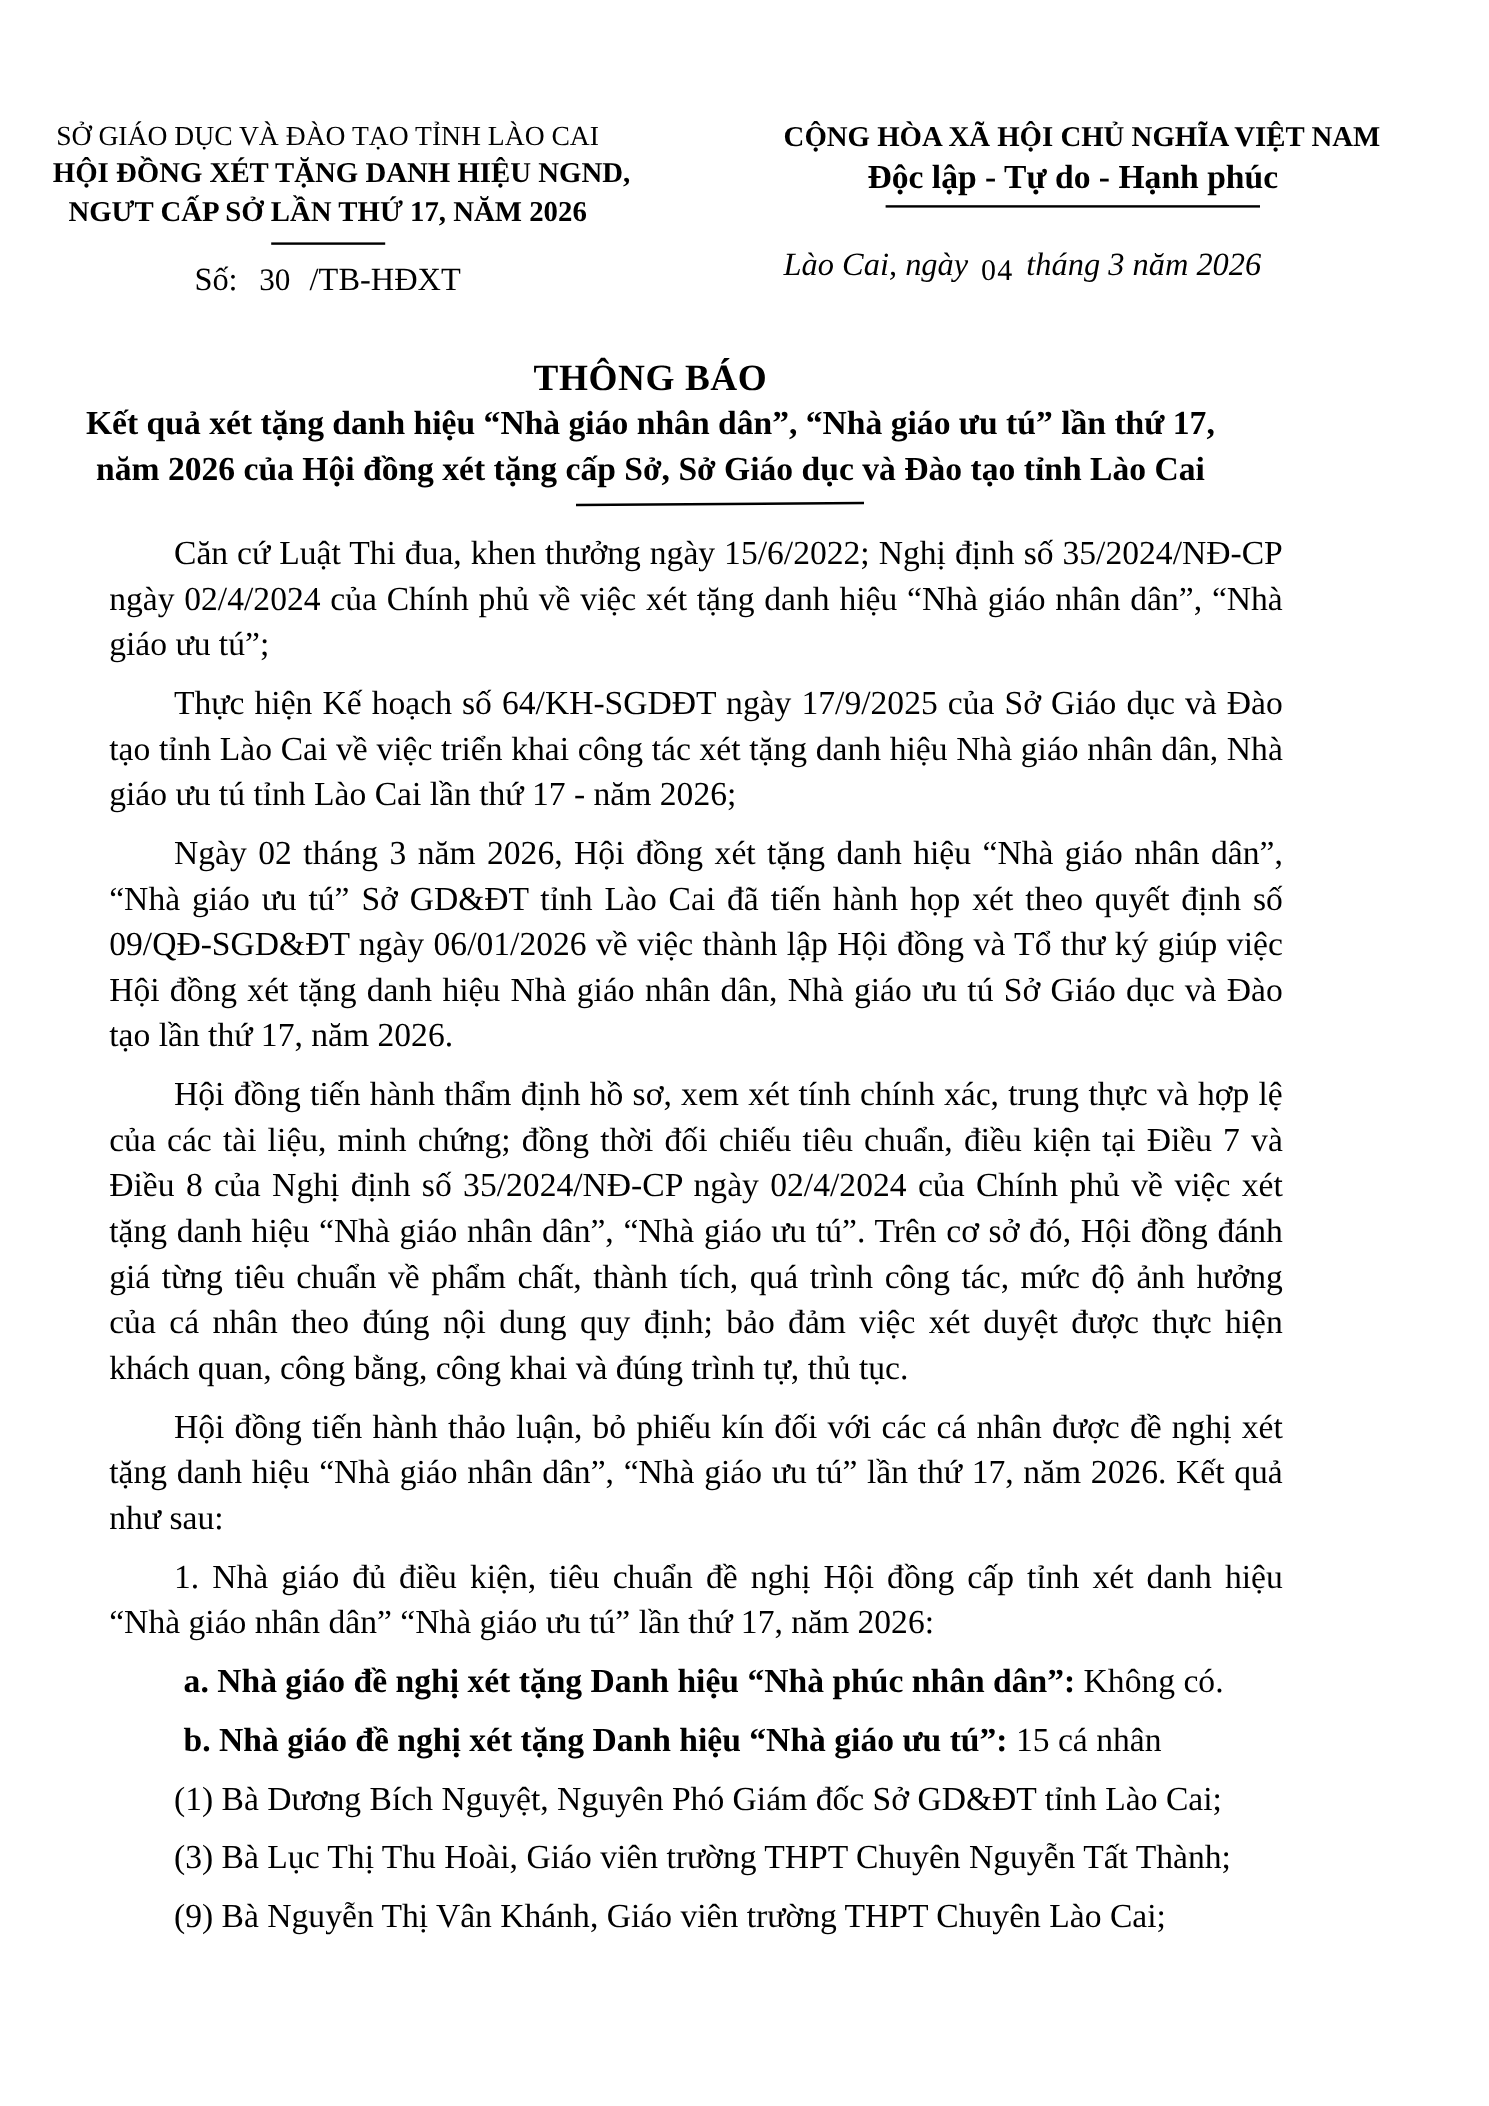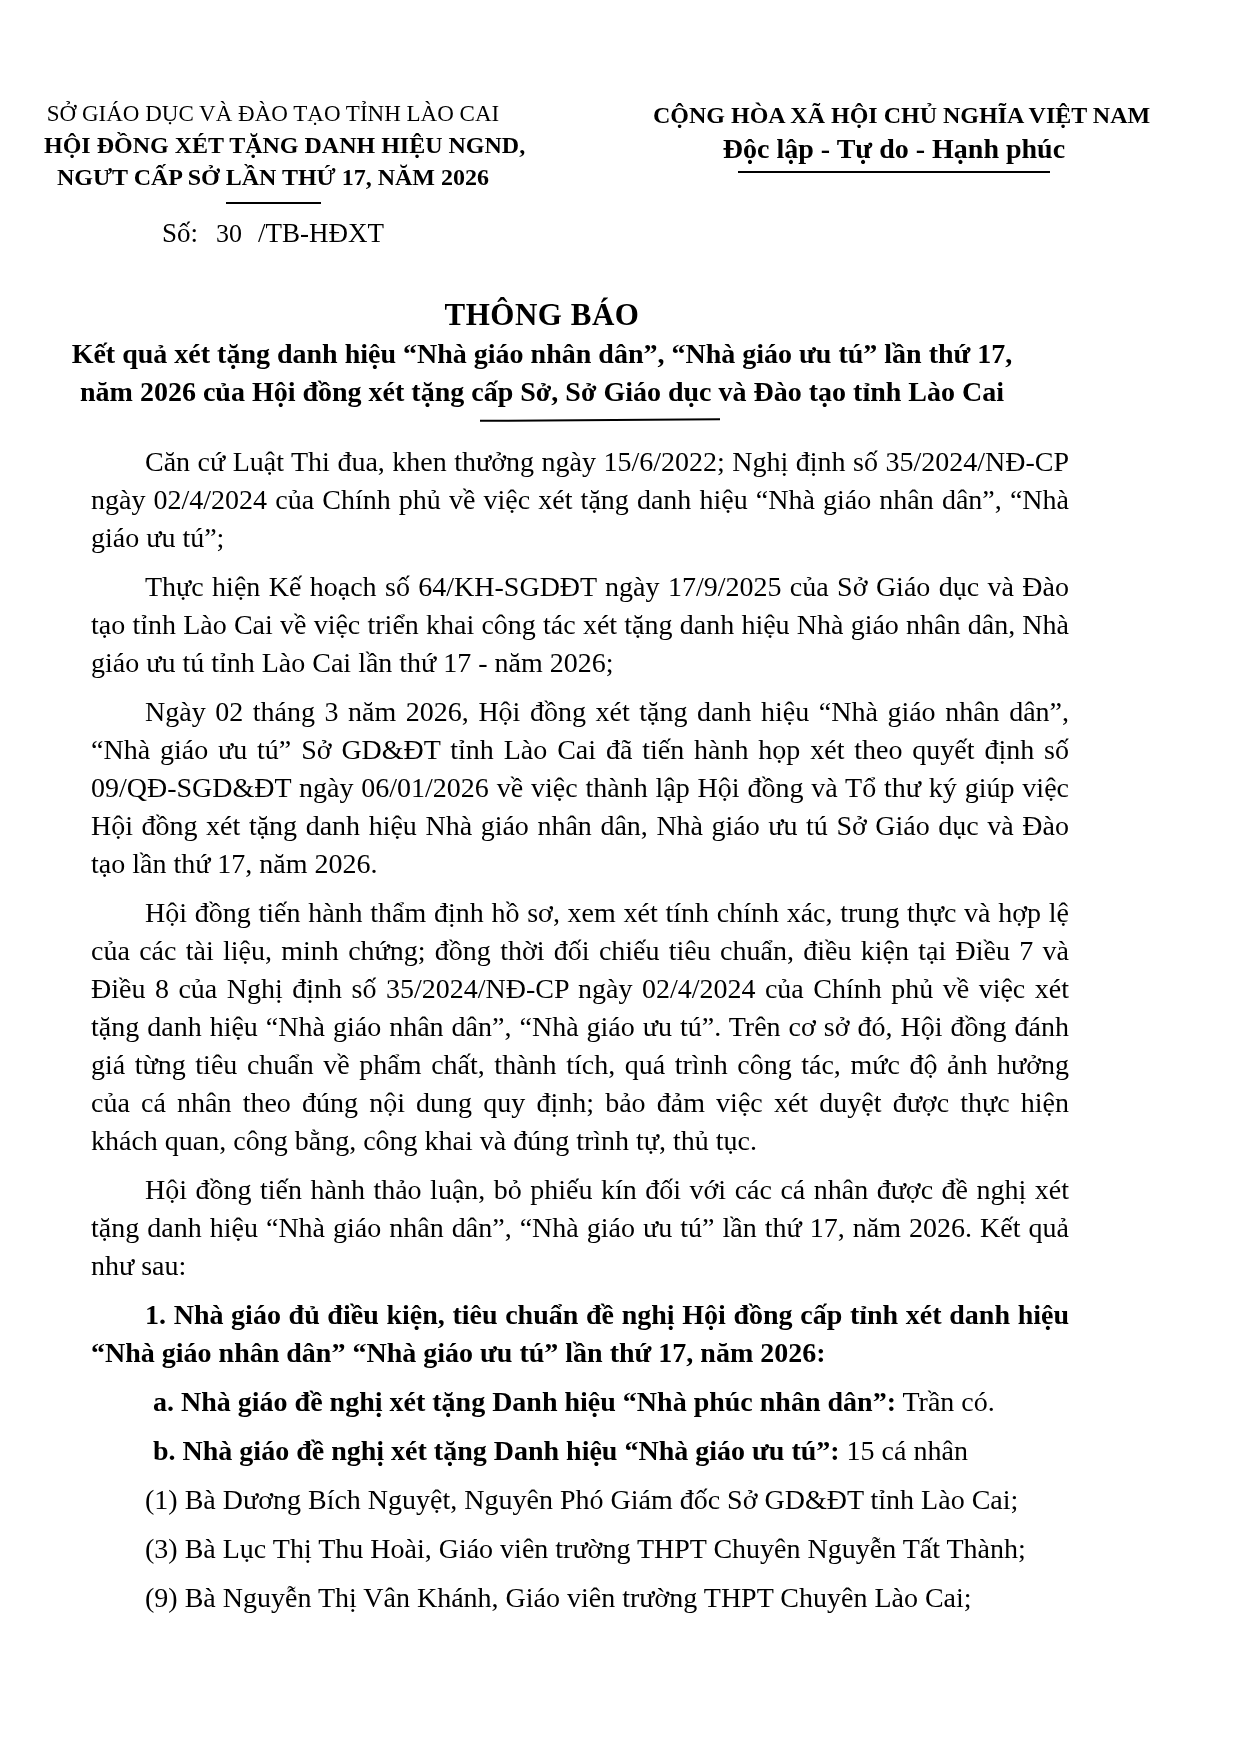--- a/index.html
+++ b/index.html
@@ -35,61 +35,62 @@
   .rule-title { width: 240px; border-top: 2px solid #000; margin: 8px auto 0; transform: translateX(58px) rotate(-0.4deg); }
   
   .body-text { margin-top: 22px; margin-left: 47px; width: 978px; }
   .para {
     font-size: 28px;
     line-height: 38px;
     text-align: justify;
     text-indent: 54px;
     margin: 0 0 11px 0;
   }
-  .para.bold { font-weight: bold; }
+  .para.bold { font-weight: normal; }
   .lead-bold { font-weight: bold; }
   .sub-item { text-indent: 62px; }
 </style>
 </head>
 <body>
 
 <div class="page">
 
   <div class="header">
     <div class="header-left">
       <div class="org-line">SỞ GIÁO DỤC VÀ ĐÀO TẠO TỈNH LÀO CAI</div>
       <div class="org-bold">HỘI ĐỒNG XÉT TẶNG DANH HIỆU NGND,</div>
       <div class="org-bold">NGƯT CẤP SỞ LẦN THỨ 17, NĂM 2026</div>
       <div class="rule-left"></div>
       <div class="so-line"><span>Số:</span><span class="so-number">30</span><span>/TB-HĐXT</span></div>
     </div>
     <div class="header-right">
       <div class="motto-line1">CỘNG HÒA XÃ HỘI CHỦ NGHĨA VIỆT NAM</div>
       <div class="motto-line2">Độc lập - Tự do - Hạnh phúc</div>
       <div class="rule-right"></div>
+      <div class="date-line"><span>Lào Cai, ngày</span> <span class="date-day">04</span> <span>tháng 3 năm 2026</span></div>
     </div>
   </div>
 
   <div class="title-block">
     <div class="doc-title">THÔNG BÁO</div>
     <div class="doc-subtitle">Kết quả xét tặng danh hiệu “Nhà giáo nhân dân”, “Nhà giáo ưu tú” lần thứ 17,</div>
     <div class="doc-subtitle">năm 2026 của Hội đồng xét tặng cấp Sở, Sở Giáo dục và Đào tạo tỉnh Lào Cai</div>
     <div class="rule-title"></div>
   </div>
 
   <div class="body-text">
     <p class="para">Căn cứ Luật Thi đua, khen thưởng ngày 15/6/2022; Nghị định số 35/2024/NĐ-CP ngày 02/4/2024 của Chính phủ về việc xét tặng danh hiệu “Nhà giáo nhân dân”, “Nhà giáo ưu tú”;</p>
     <p class="para">Thực hiện Kế hoạch số 64/KH-SGDĐT ngày 17/9/2025 của Sở Giáo dục và Đào tạo tỉnh Lào Cai về việc triển khai công tác xét tặng danh hiệu Nhà giáo nhân dân, Nhà giáo ưu tú tỉnh Lào Cai lần thứ 17 - năm 2026;</p>
     <p class="para">Ngày 02 tháng 3 năm 2026, Hội đồng xét tặng danh hiệu “Nhà giáo nhân dân”, “Nhà giáo ưu tú” Sở GD&amp;ĐT tỉnh Lào Cai đã tiến hành họp xét theo quyết định số 09/QĐ-SGD&amp;ĐT ngày 06/01/2026 về việc thành lập Hội đồng và Tổ thư ký giúp việc Hội đồng xét tặng danh hiệu Nhà giáo nhân dân, Nhà giáo ưu tú Sở Giáo dục và Đào tạo lần thứ 17, năm 2026.</p>
     <p class="para">Hội đồng tiến hành thẩm định hồ sơ, xem xét tính chính xác, trung thực và hợp lệ của các tài liệu, minh chứng; đồng thời đối chiếu tiêu chuẩn, điều kiện tại Điều 7 và Điều 8 của Nghị định số 35/2024/NĐ-CP ngày 02/4/2024 của Chính phủ về việc xét tặng danh hiệu “Nhà giáo nhân dân”, “Nhà giáo ưu tú”. Trên cơ sở đó, Hội đồng đánh giá từng tiêu chuẩn về phẩm chất, thành tích, quá trình công tác, mức độ ảnh hưởng của cá nhân theo đúng nội dung quy định; bảo đảm việc xét duyệt được thực hiện khách quan, công bằng, công khai và đúng trình tự, thủ tục.</p>
     <p class="para">Hội đồng tiến hành thảo luận, bỏ phiếu kín đối với các cá nhân được đề nghị xét tặng danh hiệu “Nhà giáo nhân dân”, “Nhà giáo ưu tú” lần thứ 17, năm 2026. Kết quả như sau:</p>
 
     <p class="para bold">1. Nhà giáo đủ điều kiện, tiêu chuẩn đề nghị Hội đồng cấp tỉnh xét danh hiệu “Nhà giáo nhân dân” “Nhà giáo ưu tú” lần thứ 17, năm 2026:</p>
 
-    <p class="para sub-item"><span class="lead-bold">a. Nhà giáo đề nghị xét tặng Danh hiệu “Nhà phúc nhân dân”:</span><span> Trần có.</span></p>
+    <p class="para sub-item"><span class="lead-bold">a. Nhà giáo đề nghị xét tặng Danh hiệu “Nhà phúc nhân dân”:</span><span> Không có.</span></p>
 
     <p class="para sub-item"><span class="lead-bold">b. Nhà giáo đề nghị xét tặng Danh hiệu “Nhà giáo ưu tú”:</span><span> 15 cá nhân</span></p>
 
     <p class="para">(1) Bà Dương Bích Nguyệt, Nguyên Phó Giám đốc Sở GD&amp;ĐT tỉnh Lào Cai;</p>
     <p class="para">(3) Bà Lục Thị Thu Hoài, Giáo viên trường THPT Chuyên Nguyễn Tất Thành;</p>
     <p class="para">(9) Bà Nguyễn Thị Vân Khánh, Giáo viên trường THPT Chuyên Lào Cai;</p>
   </div>
 
 </div>
 

